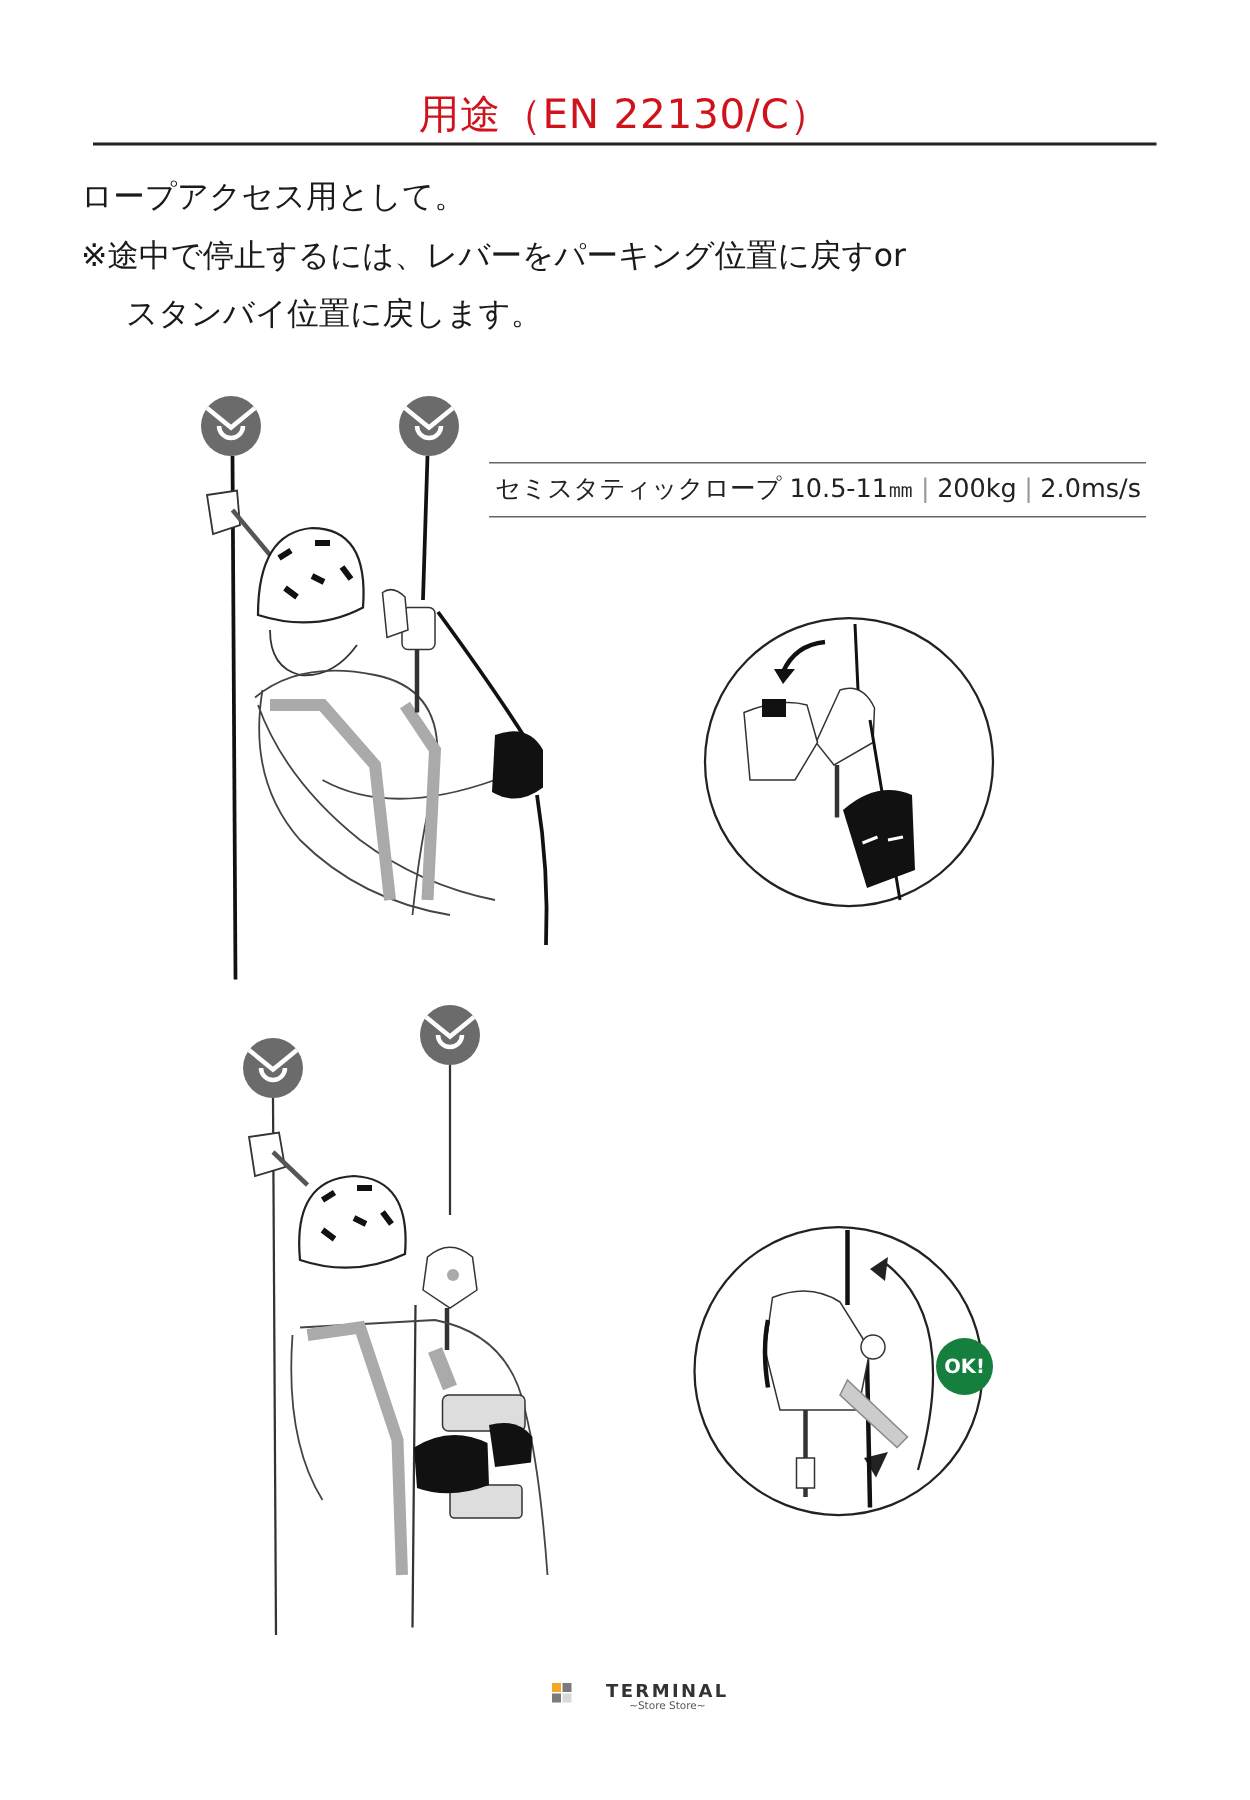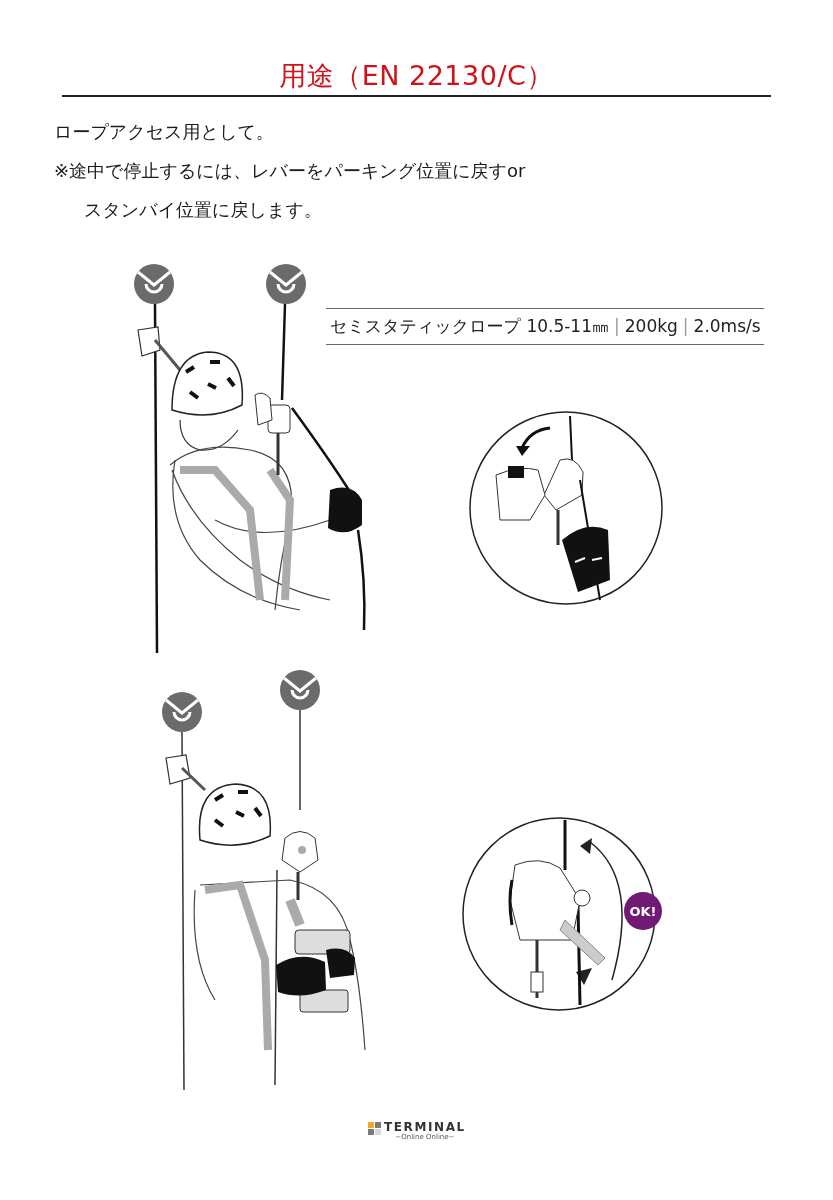--- a/index.html
+++ b/index.html
@@ -1,28 +1,28 @@
 <!DOCTYPE html>
 <html><head>
 <meta charset="utf-8">
 <style>
   html, body { margin:0; padding:0; background:#ffffff; }
   body { width:833px; height:1200px; position:relative; overflow:hidden;
          font-family:"DejaVu Sans", "Liberation Sans", sans-serif; color:#1a1a1a; }
   .abs { position:absolute; }
   .title { left:0; width:833px; top:58px; text-align:center; font-size:27px; color:#d0121b; letter-spacing:0.5px; }
   .rule { left:62px; top:95px; width:709px; height:2px; background:#222; }
-  .intro { left:54px; top:112px; font-size:18px; line-height:39px; color:#1a1a1a; }
+  .intro { left:54px; top:112px; font-size:21px; line-height:39px; color:#1a1a1a; }
   .intro .line { white-space:nowrap; }
   .intro .indent { padding-left:30px; }
   .spec { left:326px; top:308px; width:438px; }
   .spec .row { height:35px; border-top:1.5px solid #666; font-size:17px; line-height:35px; padding-left:4px; white-space:nowrap; color:#222; }
   .spec .row:last-child { border-bottom:1.5px solid #666; }
   .spec .sep { color:#999; padding:0 5px; }
-  .logo { left:368px; top:1121px; display:flex; align-items:flex-start; }
+  .logo { left:368px; top:1121px; display:flex; align-items:flex-start;gap:20px; }
   .logo .squares { display:grid; grid-template-columns:6px 6px; grid-template-rows:6px 6px; gap:1px; margin-right:3px; margin-top:1px; }
   .logo .sq { width:6px; height:6px; }
   .logo .txt { display:flex; flex-direction:column; align-items:center; }
   .logo .brand { font-size:12px; letter-spacing:1.6px; color:#333; line-height:12px; font-weight:bold; }
   .logo .sub { font-size:7px; color:#555; line-height:8px; }
   svg { position:absolute; overflow:visible; }
 </style>
 </head>
 <body>
 
@@ -138,28 +138,28 @@
   <line x1="565" y1="820" x2="565" y2="870" stroke="#111" stroke-width="3"></line>
   <line x1="578" y1="906" x2="580" y2="1005" stroke="#111" stroke-width="3"></line>
   <path d="M515 865 Q540 855 560 868 L580 900 L572 940 L520 940 L510 900 Z" fill="#fff" stroke="#333"></path>
   <path d="M512 880 Q508 900 512 925" fill="none" stroke="#111" stroke-width="3"></path>
   <circle cx="582" cy="898" r="8" fill="#fff" stroke="#333"></circle>
   <path d="M565 920 L605 958 L598 965 L560 930 Z" fill="#ccc" stroke="#888"></path>
   <line x1="537" y1="940" x2="537" y2="998" stroke="#333" stroke-width="3"></line>
   <rect x="531" y="972" width="12" height="20" fill="#fff" stroke="#333"></rect>
 </svg>
 
-<div class="abs" style="left:624px;top:892px;width:38px;height:38px;border-radius:50%;background:#701a75;color:#fff;font-weight:bold;font-size:13px;display:flex;align-items:center;justify-content:center;">
+<div class="abs" style="left:624px;top:892px;width:38px;height:38px;border-radius:50%;background:#15803d;color:#fff;font-weight:bold;font-size:13px;display:flex;align-items:center;justify-content:center;">
   <span>OK!</span>
 </div>
 
 <div class="abs logo">
   <div class="squares">
     <div class="sq" style="background:#f5a623"></div>
     <div class="sq" style="background:#7a7a7a"></div>
     <div class="sq" style="background:#7a7a7a"></div>
     <div class="sq" style="background:#d9d9d9"></div>
   </div>
   <div class="txt">
     <div class="brand">TERMINAL</div>
-    <div class="sub">~Online Online~</div>
+    <div class="sub">~Store Store~</div>
   </div>
 </div>
 
 </body></html>

